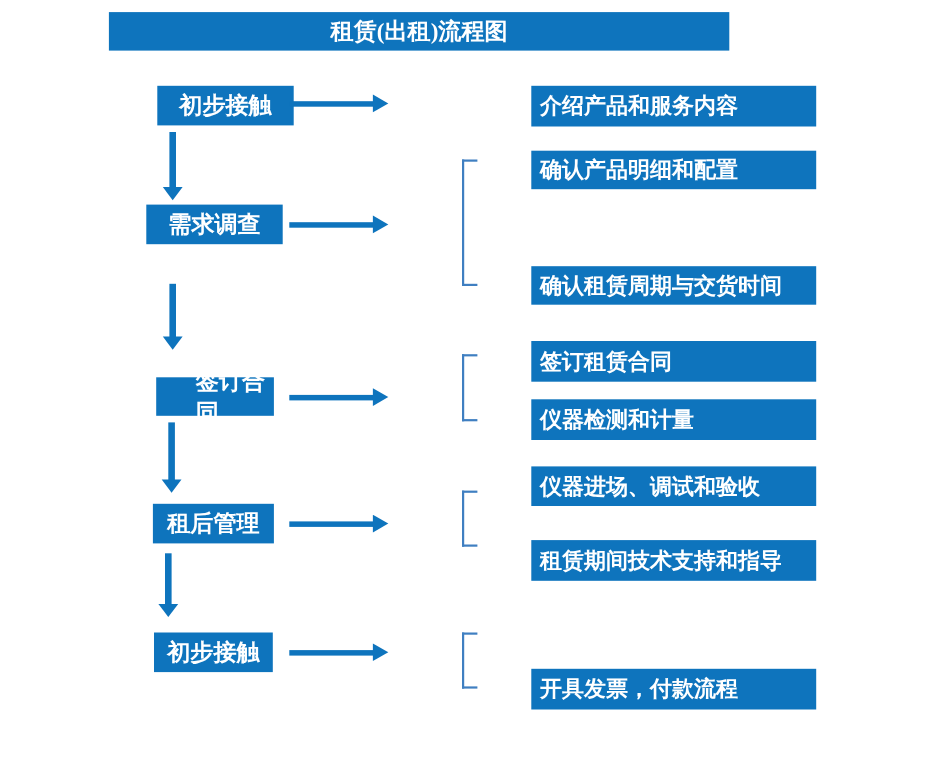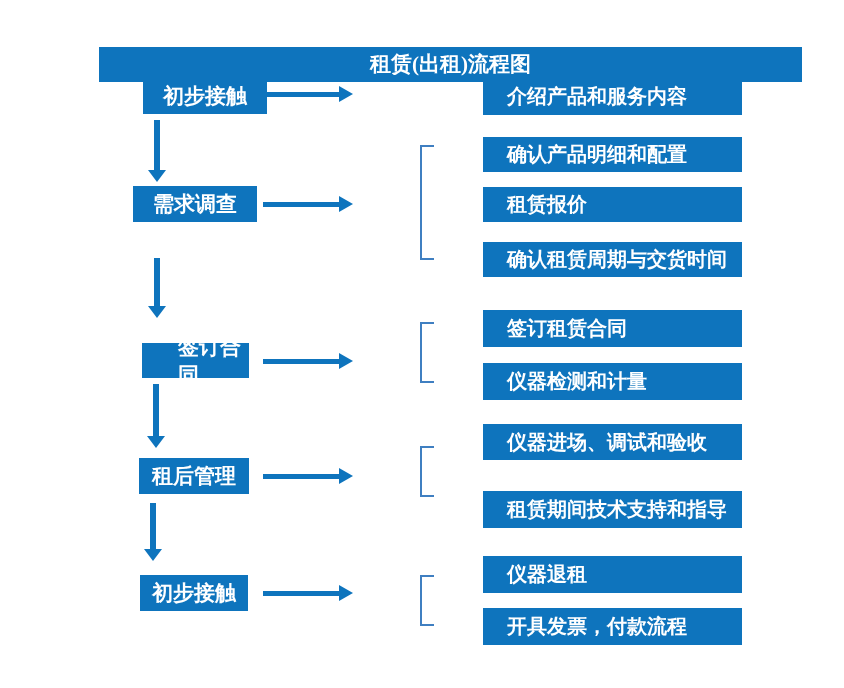--- a/index.html
+++ b/index.html
@@ -11,49 +11,48 @@
     width: 844px;
     height: 688px;
     background: #ffffff;
     overflow: hidden;
   }
 
   
   .title-bar {
     position: absolute;
     left: 99px; top: 11px;
-    width: 703px; height: 35px;
+    width: 564px; height: 35px;
     background: var(--blue);
     color: #ffffff;
     font-size: 21px;
     font-weight: bold;
     text-align: center;
     line-height: 35px;
-    margin-top: 36px;
   }
 
   
   .node {
     position: absolute;
     background: var(--blue);
     color: #ffffff;
     font-weight: bold;
     display: flex;
     align-items: center;
     margin-left: 40px;
   }
   .node-left {
     font-size: 21px;
     justify-content: center;
   }
   .node-right {
     left: 443px;
     width: 259px;
     font-size: 20px;
-    padding-left: 24px;
+    padding-left: 8px;
     justify-content: flex-start;
     white-space: nowrap;
   }
 
   
   .n-l1 { left: 103px; top: 78px;  width: 124px; height: 36px; }
   .n-l2 { left: 93px; top: 186px; width: 124px; height: 36px; }
   .n-l3 { left: 102px; top: 343px; width: 107px; height: 35px; padding-left: 36px; }
   .n-l4 { left: 99px;  top: 458px; width: 110px; height: 36px; }
   .n-l5 { left: 100px; top: 575px; width: 108px; height: 36px; }
@@ -143,27 +142,25 @@
   <div class="title-bar">租赁(出租)流程图</div>
 
   <div class="node node-left n-l1">初步接触</div>
   <div class="node node-left n-l2">需求调查</div>
   <div class="node node-left n-l3">签订合同</div>
   <div class="node node-left n-l4">租后管理</div>
   <div class="node node-left n-l5">初步接触</div>
 
   <div class="node node-right n-r0">介绍产品和服务内容</div>
   <div class="node node-right n-r1">确认产品明细和配置</div>
-  <div class="node node-right n-r2">租赁报价</div>
   <div class="node node-right n-r3">确认租赁周期与交货时间</div>
   <div class="node node-right n-r4">签订租赁合同</div>
   <div class="node node-right n-r5">仪器检测和计量</div>
   <div class="node node-right n-r6">仪器进场、调试和验收</div>
   <div class="node node-right n-r7">租赁期间技术支持和指导</div>
-  <div class="node node-right n-r8">仪器退租</div>
   <div class="node node-right n-r9">开具发票，付款流程</div>
 
   <div class="arrow-h a-h1">
       <div class="shaft"></div>
       <div class="head"></div>
     </div>
   <div class="arrow-h a-h2">
       <div class="shaft"></div>
       <div class="head"></div>
     </div>

